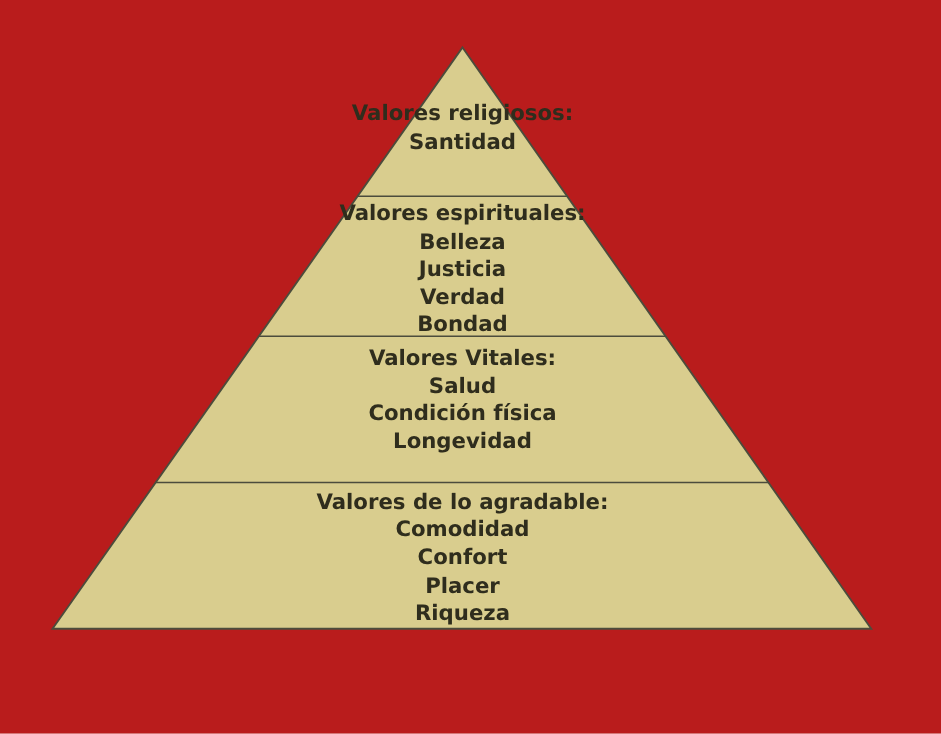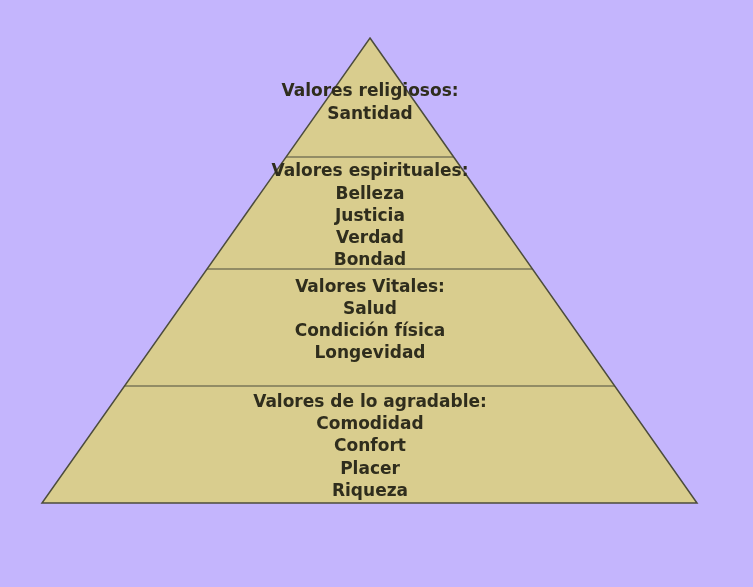--- a/index.html
+++ b/index.html
@@ -4,21 +4,21 @@
 <style>
   html, body {
     margin: 0;
     padding: 0;
     background: #ffffff;
   }
   .stage {
     position: relative;
     width: 753px;
     height: 587px;
-    background: #c4b5fd;
+    background: #b91c1c;
     overflow: hidden;
   }
   .stage svg { display: block; }
   .lvl-text {
     font-family: "DejaVu Sans", "Liberation Sans", sans-serif;
     font-weight: bold;
     font-size: 17px;
     text-anchor: middle;
   }
 </style>

